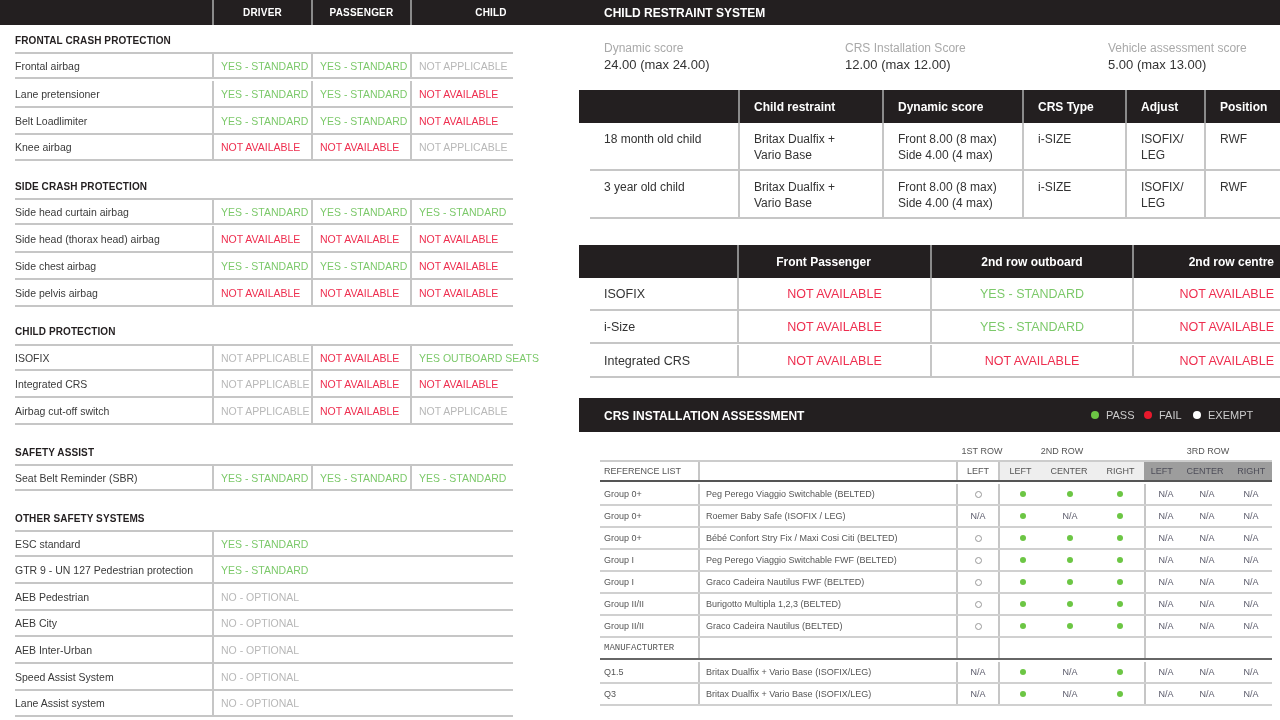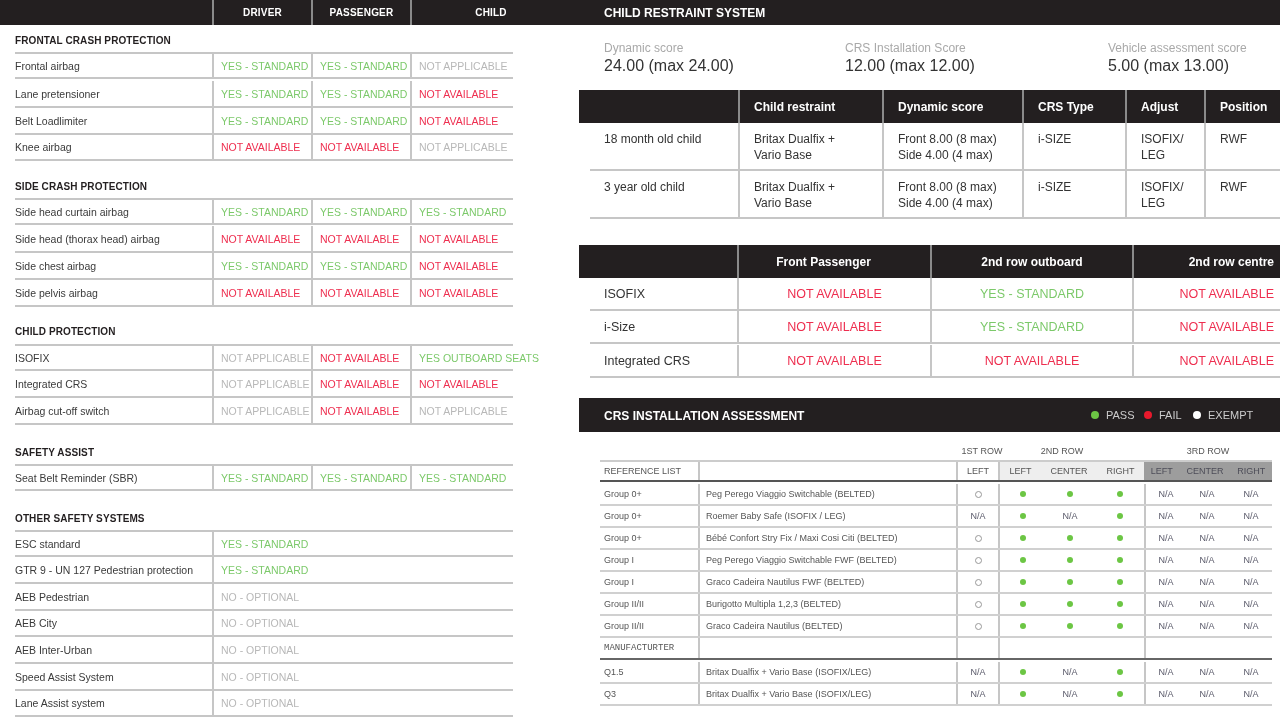--- a/index.html
+++ b/index.html
@@ -10,21 +10,21 @@
 .sec-title{position:absolute;left:15px;font-weight:bold;font-size:10px;color:#231f20;letter-spacing:.1px}
 .row{position:absolute;left:15px;width:498px;height:27px;border-bottom:2px solid #c6c6c6;font-size:10.5px}
 .row.first{border-top:2px solid #c6c6c6}
 .row .lbl{position:absolute;left:0;top:0;height:100%;width:197px;display:flex;align-items:center;color:#3a3a3a}
 .row .c{position:absolute;top:0;height:100%;display:flex;align-items:center;padding-left:7px;border-left:2px solid #c6c6c6;font-size:10.5px}
 .green{color:#7cc96a}.red{color:#ee2e4f}.grey{color:#b8b8b8}
 .c1{left:197px;width:99px}.c2{left:296px;width:99px}.c3{left:395px;width:130px}
 .c-wide{left:197px;width:301px}
 
 .score-lbl{font-size:12px;color:#a9a9a9}
-.score-val{font-size:16px;color:#333;margin-top:2px}
+.score-val{font-size:13px;color:#333;margin-top:2px}
 .t2 .h{position:absolute;top:90px;height:33px;display:flex;align-items:center;font-weight:bold;font-size:12px;color:#fff;padding-left:14px;border-left:2px solid #8a8a8a}
 .t2row{position:absolute;left:590px;width:690px;height:48px;border-bottom:2px solid #c6c6c6;font-size:12px;color:#333}
 .t2row .c{position:absolute;top:0;height:100%;padding:8px 0 0 14px;line-height:16px;border-left:2px solid #c6c6c6}
 .t3 .h{position:absolute;top:245px;height:33px;display:flex;align-items:center;justify-content:center;font-weight:bold;font-size:12px;color:#fff;border-left:2px solid #8a8a8a}
 .t3row{position:absolute;left:590px;width:690px;height:33px;border-bottom:2px solid #c6c6c6;font-size:12.5px}
 .t3row .c{position:absolute;top:0;height:100%;display:flex;align-items:center;justify-content:center;border-left:2px solid #c6c6c6}
 .t3row .lbl{position:absolute;left:14px;top:0;height:100%;display:flex;align-items:center;color:#333}
 .legend{position:absolute;top:0;height:100%;display:flex;align-items:center;font-size:11px;color:#ccc}
 .dot{width:8px;height:8px;border-radius:50%;display:inline-block;margin-right:7px}
 .ia-top{position:absolute;font-size:9px;color:#555;text-align:center}

